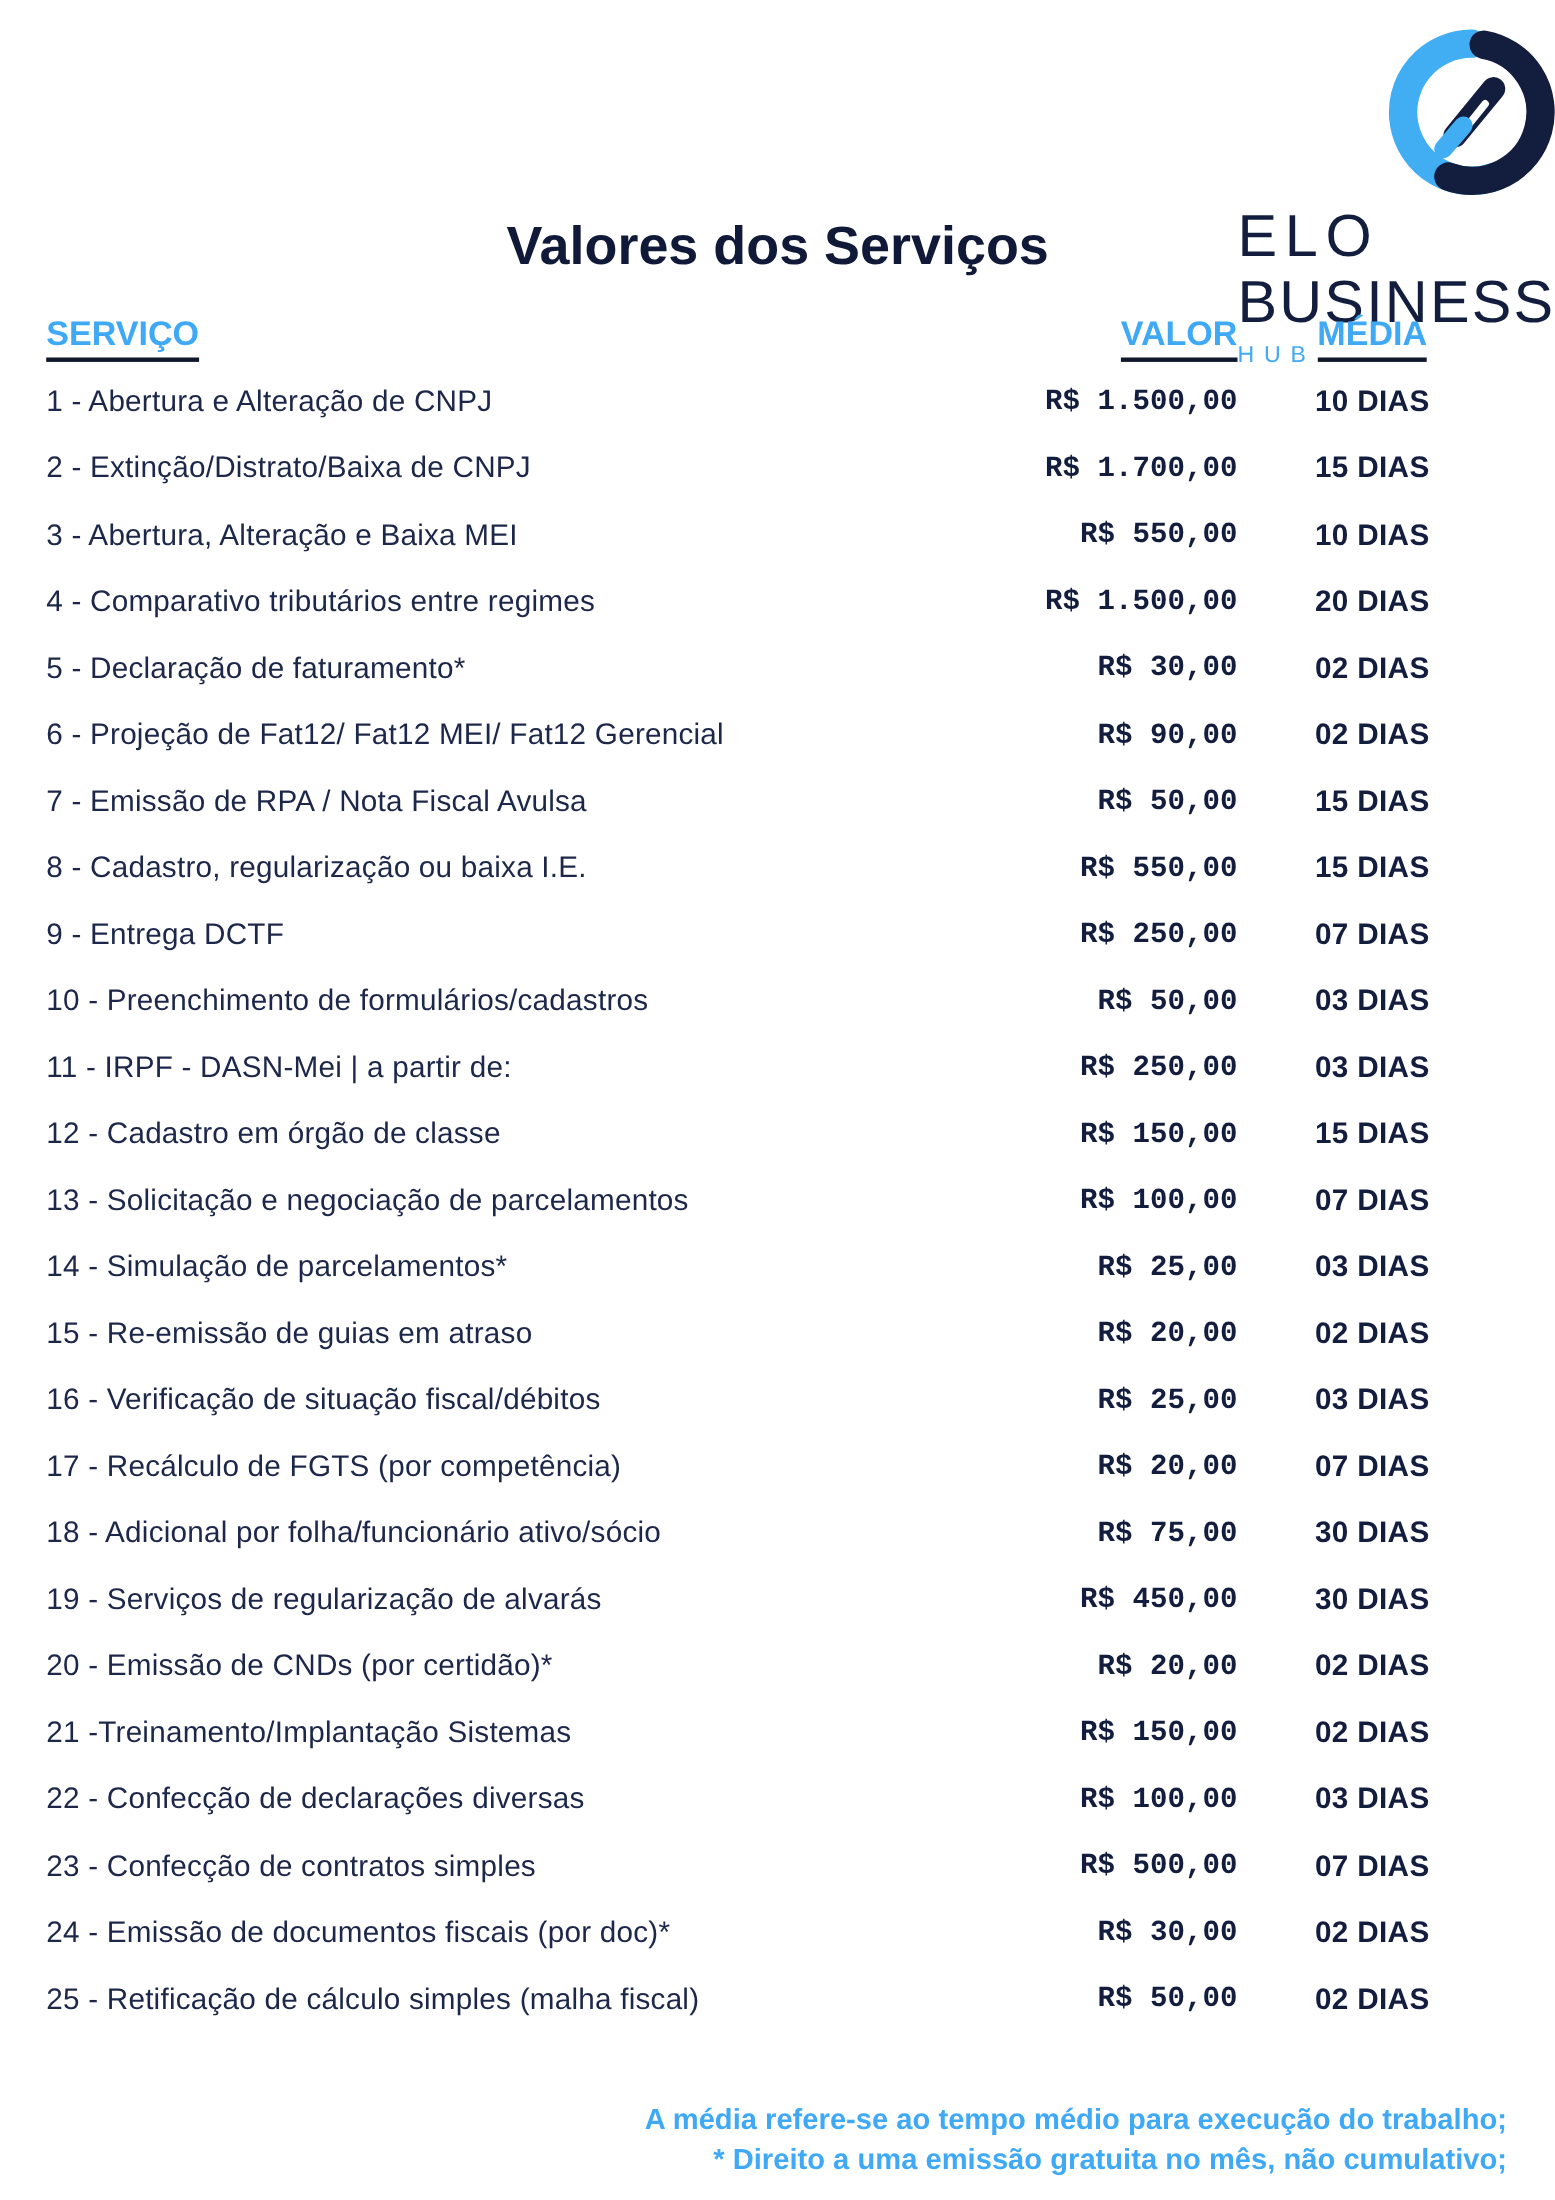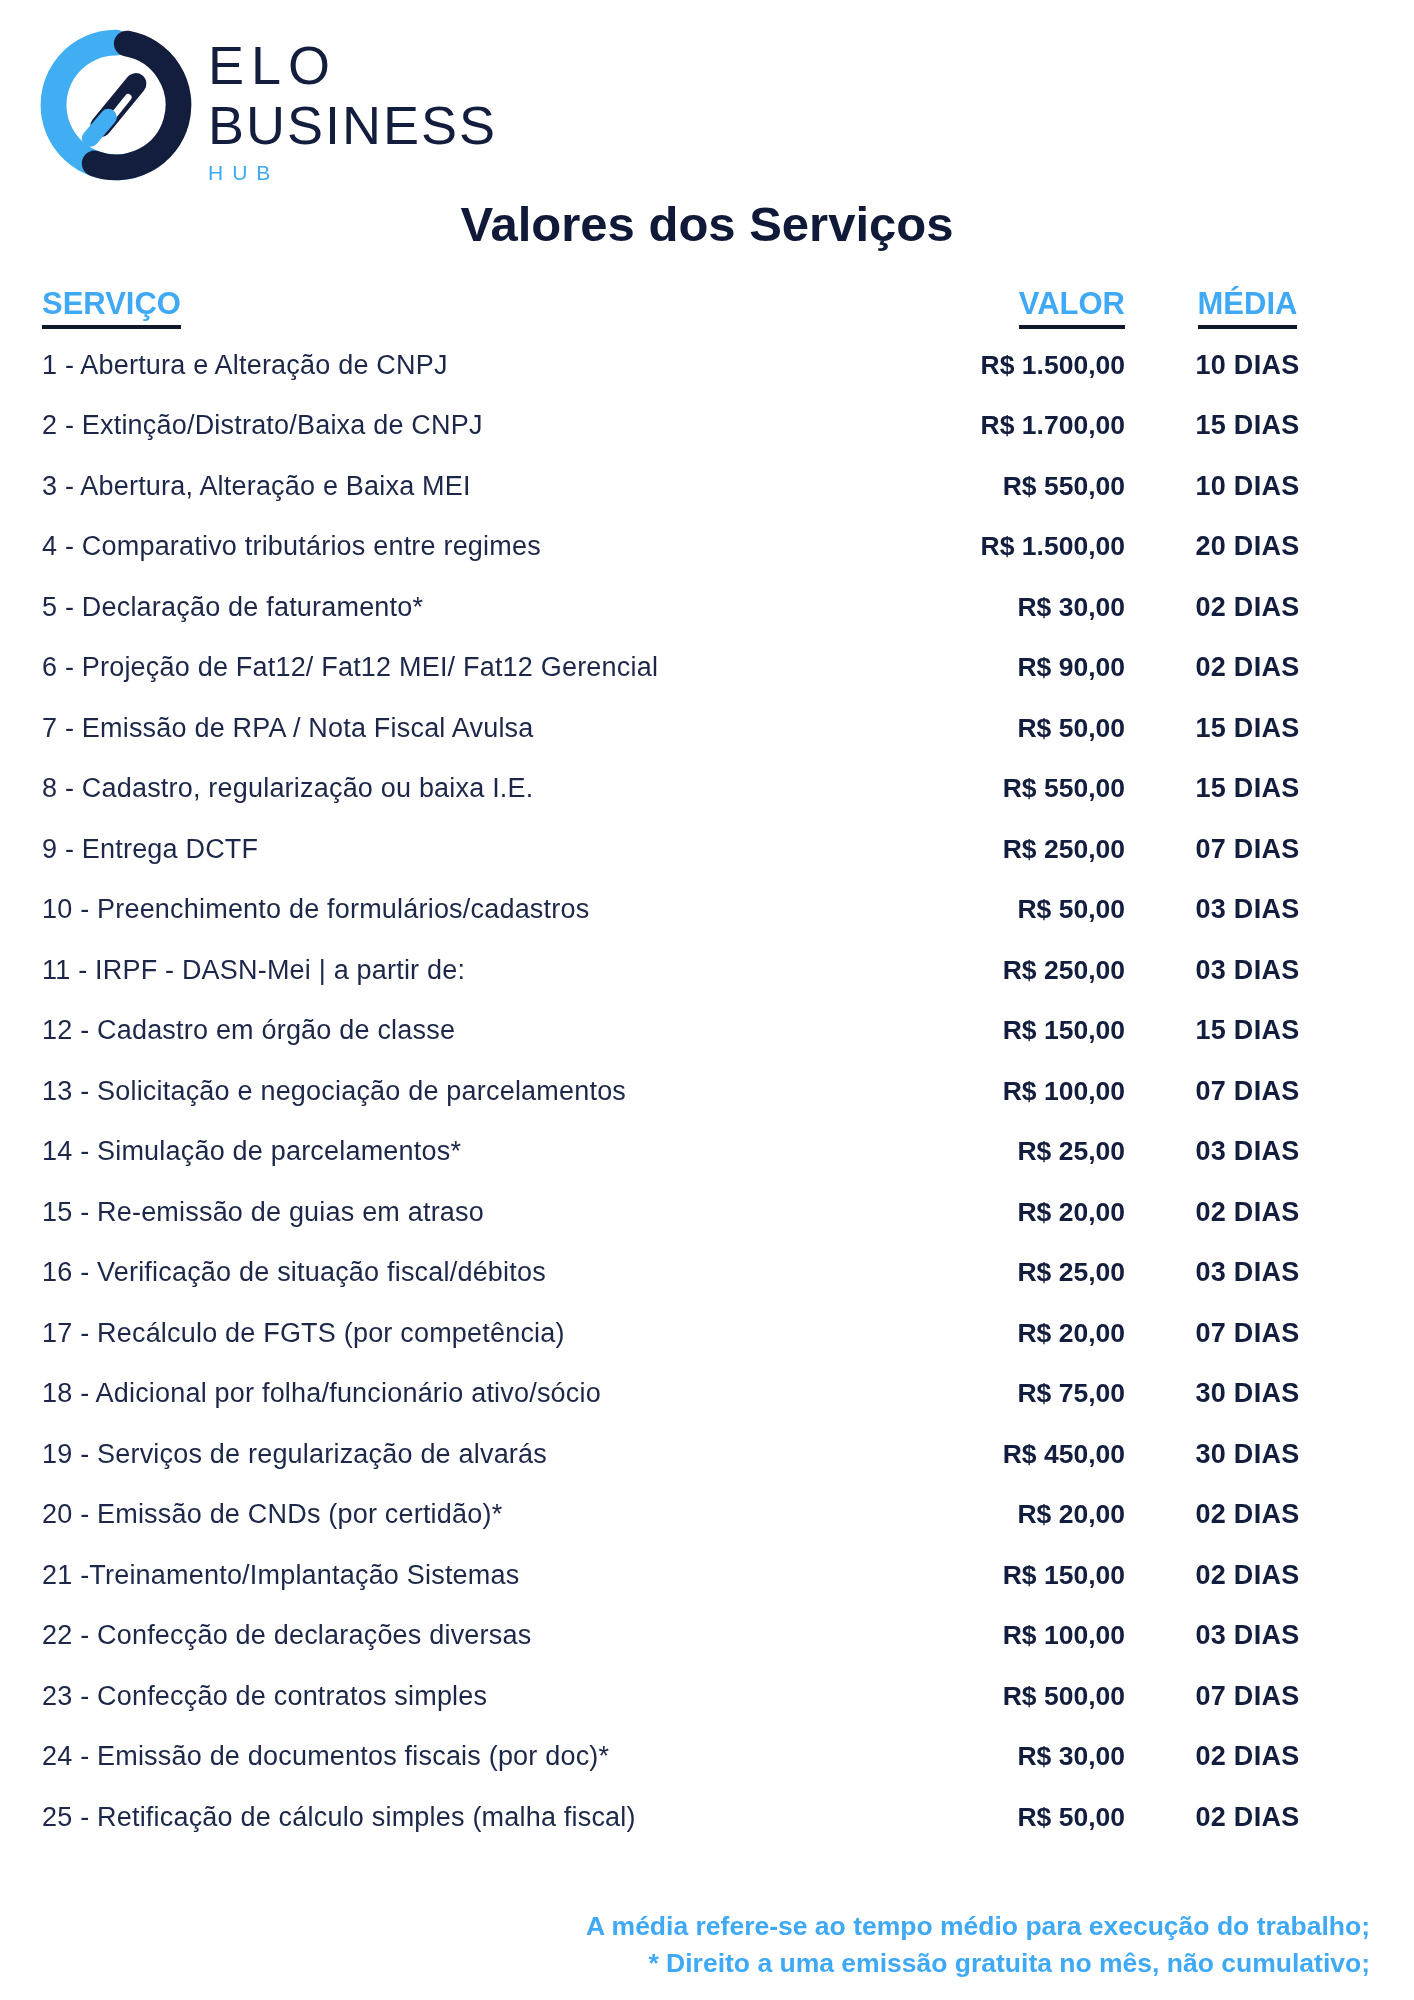--- a/index.html
+++ b/index.html
@@ -5,21 +5,21 @@
   html, body { margin: 0; padding: 0; background: #ffffff; }
   body {
     width: 1414px; height: 2000px;
     font-family: "Liberation Sans", sans-serif;
     color: #131d3e;
     overflow: hidden;
     position: relative;
   }
 
   
-  .logo { display: flex; align-items: center; margin: 26px 0 0 40px; height: 158px; }
+  .logo { display: flex; align-items: flex-end; margin: 26px 0 0 40px; height: 158px; flex-direction: column; }
   .logo-mark { width: 152px; height: 152px; flex: 0 0 auto; }
   .logo-text { margin-left: 16px; padding-top: 10px; line-height: 1; }
   .logo-line1 { font-size: 54px; letter-spacing: 7px; color: #131d3e; font-weight: 400; }
   .logo-line2 { font-size: 54px; letter-spacing: 2px; color: #131d3e; font-weight: 400; margin-top: 6px; }
   .logo-line3 { font-size: 21px; letter-spacing: 9px; color: #3fa9f5; font-weight: 400; margin-top: 10px; }
 
   
   .title {
     text-align: center; font-size: 49px; font-weight: 700;
     color: #101a38; letter-spacing: 0px; margin-top: 12px;
@@ -39,21 +39,21 @@
     border-bottom: 4px solid #0f172a;
     padding-bottom: 3px;
   }
   .th.svc { text-align: left; }
   .th.val { text-align: right; }
   .th.avg { text-align: center; }
 
   .tbody { margin-top: 4px; }
   .trow { height: 60.5px; }
   .svc-name { font-size: 27px; color: #1c2749; font-weight: 400; letter-spacing: 0.2px; }
-  .val-cell { font-size: 26.5px; color: #131d3e; font-weight: 700; text-align: right; letter-spacing: 0px; }
+  .val-cell { font-size: 26.5px; color: #131d3e; font-weight: 700; text-align: right; letter-spacing: 0px; font-family: Liberation Mono, monospace; }
   .avg-cell { font-size: 27px; color: #131d3e; font-weight: 700; text-align: center; letter-spacing: 0.3px; }
 
   
   .footer {
     position: absolute; bottom: 18px; right: 0; left: 0;
     text-align: right; padding-right: 44px;
     color: #3fa9f5; font-weight: 700; font-size: 26.5px; line-height: 1.4;
   }
 </style>
 </head>

